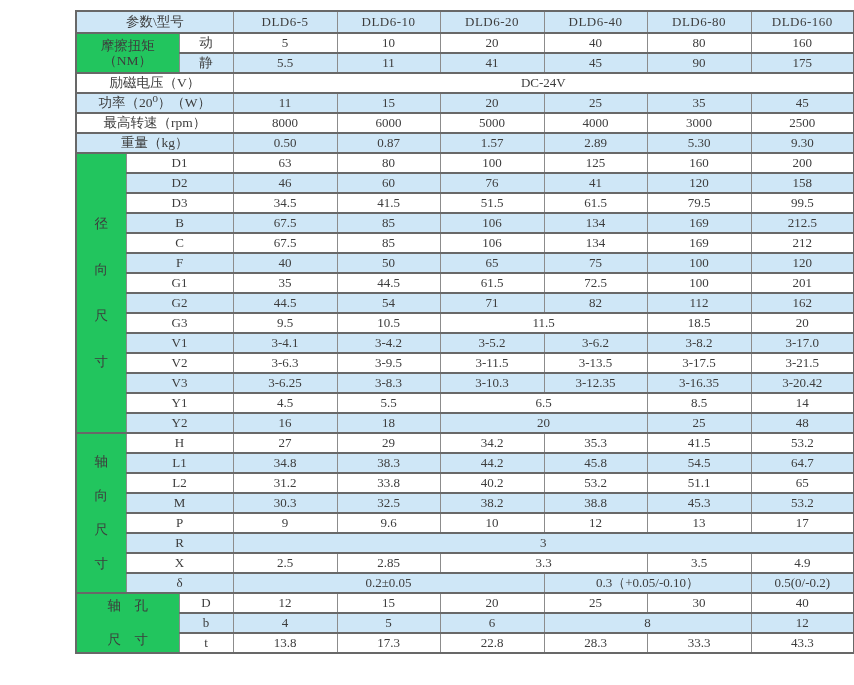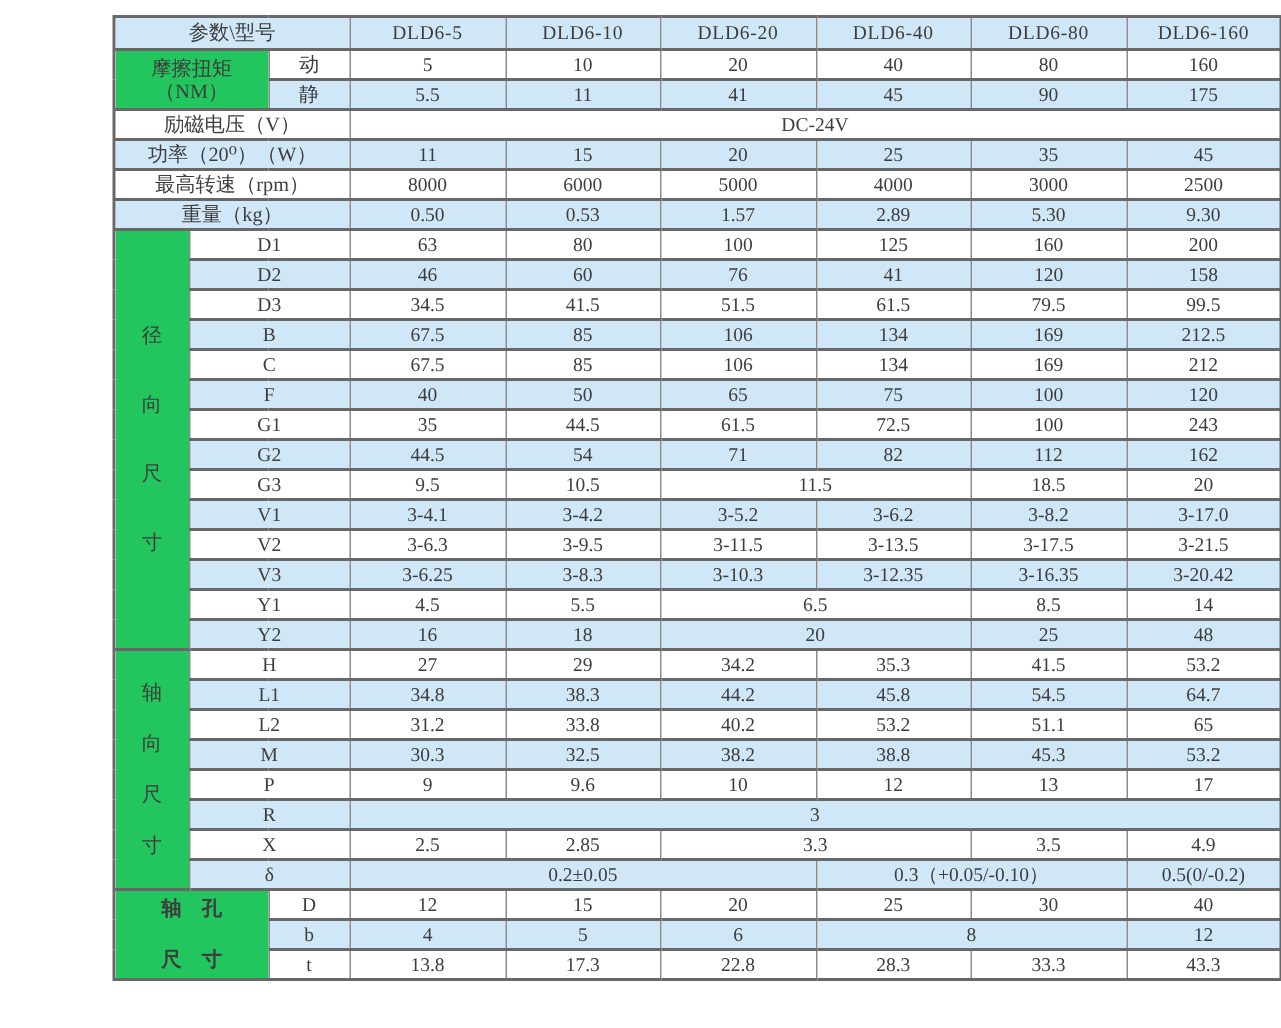--- a/index.html
+++ b/index.html
@@ -15,21 +15,21 @@
   td.keepwhite{background:#22c55e;}
   tr.hdr td{height:20px;line-height:20px;}
   .model{letter-spacing:.5px;}
   .cn{font-size:13.5px;}
   .two-line div{line-height:15px;}
   td.two-line{line-height:normal;}
   td.vgroup-cell{vertical-align:middle;line-height:normal;}
   .vgroup{display:flex;flex-direction:column;align-items:center;justify-content:center;}
   .vgroup.radial{gap:30px;}
   .vgroup.axial{gap:18px;}
-  .vgroup.bore{gap:18px;font-weight:bold;}
+  .vgroup.bore{gap:18px;}
   .vgroup span{display:block;line-height:16px;font-size:13.5px;}
 </style>
 </head>
 <body>
 
 <table class="spec">
   <colgroup>
     <col style="width:50px">
       <col style="width:53px">
       <col style="width:54px">
@@ -96,21 +96,21 @@
     <td>6000</td>
     <td>5000</td>
     <td>4000</td>
     <td>3000</td>
     <td>2500</td>
   </tr>
 
   <tr class="blue">
     <td colspan="3" class="cn">重量（kg）</td>
     <td>0.50</td>
-    <td>0.53</td>
+    <td>0.87</td>
     <td>1.57</td>
     <td>2.89</td>
     <td>5.30</td>
     <td>9.30</td>
   </tr>
 
   <tr>
     <td rowspan="14" class="keepwhite vgroup-cell">
       <div class="vgroup radial">
         <span>径</span>
@@ -172,21 +172,21 @@
     <td>100</td>
     <td>120</td>
   </tr>
   <tr>
     <td colspan="2">G1</td>
     <td>35</td>
     <td>44.5</td>
     <td>61.5</td>
     <td>72.5</td>
     <td>100</td>
-    <td>243</td>
+    <td>201</td>
   </tr>
   <tr class="blue">
     <td colspan="2">G2</td>
     <td>44.5</td>
     <td>54</td>
     <td>71</td>
     <td>82</td>
     <td>112</td>
     <td>162</td>
   </tr>

